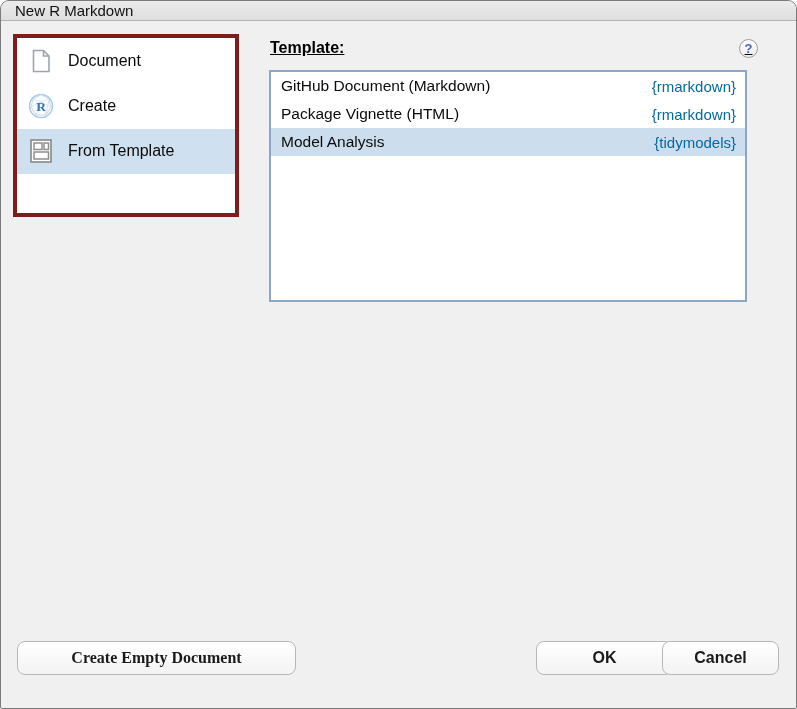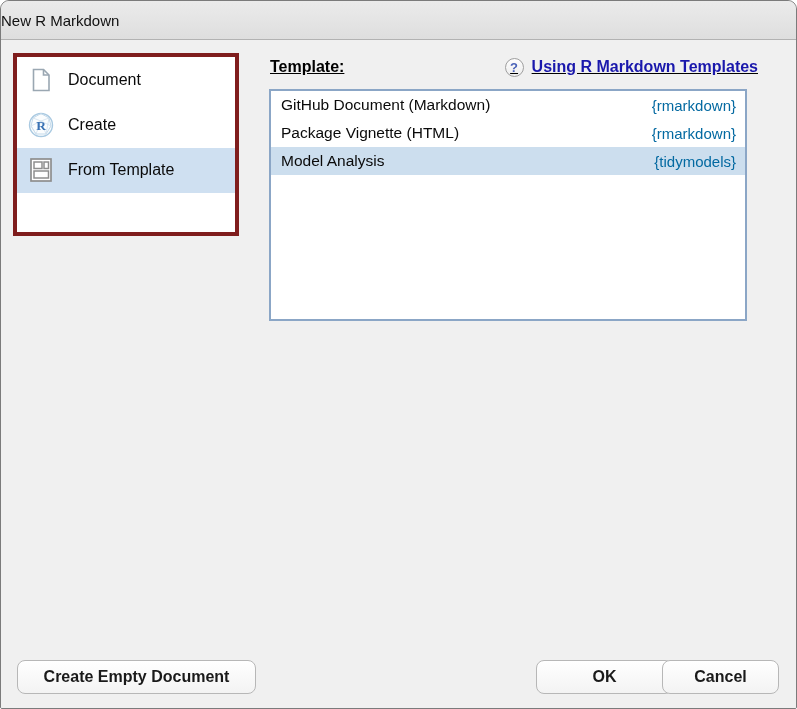--- a/index.html
+++ b/index.html
@@ -8,25 +8,26 @@
   .window {
     position: relative;
     width: 797px; height: 709px;
     border: 1px solid #7b7b7b;
     border-radius: 9px 9px 2px 2px;
     background: #f0f0f0;
     overflow: hidden;
   }
 
   .titlebar {
-    height: 39px;
+    height: 20px;
     background: linear-gradient(#ebebeb, #dedede);
     border-bottom: 1px solid #b2b2b2;
     border-radius: 8px 8px 0 0;
     display: flex; align-items: center;
+    padding-left: 14px;
     font-size: 15px; font-weight: 500; color: #111;
   }
 
   .dialog-body { position: relative; height: 672px; background: #f0f0f0; }
 
   
   .sidebar {
     position: absolute; left: 12px; top: 13px;
     width: 226px; height: 183px;
     background: #ffffff;
@@ -83,21 +84,21 @@
   
   .btn {
     position: absolute; top: 620px; height: 34px;
     border: 1px solid #b7b7b7; border-radius: 8px;
     background: linear-gradient(#ffffff, #f3f3f3);
     font-family: "Liberation Sans", sans-serif;
     font-size: 16px; font-weight: 600; color: #1a1a1a;
     display: flex; align-items: center; justify-content: center;
     cursor: pointer;
   }
-  .btn-create { left: 16px;  width: 239px; }
+  .btn-create { left: 16px;  width: 279px; font-family: Liberation Serif, serif; }
   .btn-ok     { left: 535px; width: 137px; font-weight: 700; }
   .btn-cancel { left: 661px; width: 117px; }
 </style>
 </head>
 <body>
 
 <div class="window">
 
   <div class="titlebar">
     <span>New R Markdown</span>
@@ -141,21 +142,20 @@
         </span>
         <span>From Template</span>
       </div>
 
     </div>
 
     <div class="template-header">
       <span class="template-label">Template:</span>
       <span class="header-right">
         <span class="help-icon">?</span>
-        <a class="templates-link">Using R Markdown Templates</a>
       </span>
     </div>
 
     <div class="template-list">
 
       <div class="tpl-row">
         <span class="tpl-name">GitHub Document (Markdown)</span>
         <span class="tpl-pkg">{rmarkdown}</span>
       </div>
 

